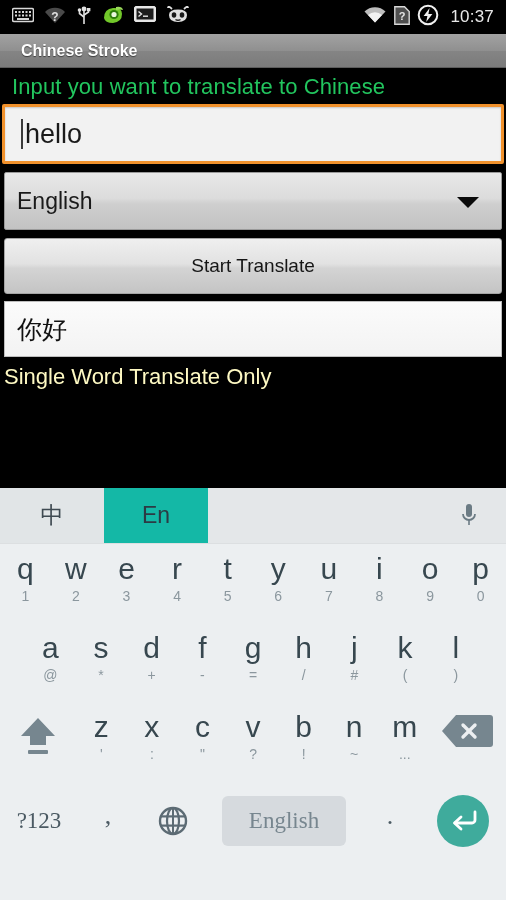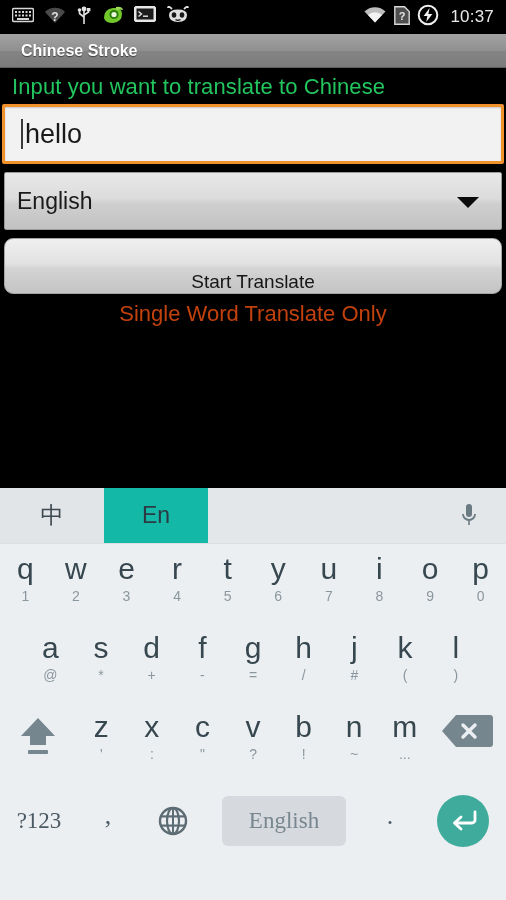--- a/index.html
+++ b/index.html
@@ -79,38 +79,38 @@
     border-left: 11px solid transparent;
     border-right: 11px solid transparent;
     border-top: 11px solid #0b0b0b;
   }
 
   .btn {
     margin: 8px 4px 0 4px;
     height: 56px;
     background: linear-gradient(to bottom, #efefef 0%, #e2e2e2 46%, #d4d4d4 54%, #c4c4c4 100%);
     border: 1px solid #a5a5a5;
-    border-radius: 9px;
-    display: flex; align-items: flex-end; justify-content: center;
+    border-radius: 3px;
+    display: flex; align-items: center; justify-content: center;
     color: #161616; font-size: 19px;
   }
   .btn.wide-label { font-size: 19px; }
 
   .resultbox {
     margin: 7px 4px 0 4px;
     height: 56px;
     background: linear-gradient(to bottom, #fbfbfb 0%, #f3f3f3 100%);
     border: 1px solid #bdbdbd;
     display: flex; align-items: center;
     color: #111; font-size: 25px;
   }
   .resultbox .txt { padding-left: 12px; }
 
   .footnote {
-    color: #c2410c; font-size: 22px; padding: 7px 4px 0 4px; text-align: center;
+    color: #fef9c3; font-size: 22px; padding: 7px 4px 0 4px;
   }
 
   
   .keyboard {
     position: absolute; left: 0; top: 488px; width: 506px; height: 412px;
     background: #eceff1;
   }
   .kb-topbar {
     height: 56px; width: 100%; display: flex; align-items: stretch;
     background: #e4e7e9;
@@ -270,20 +270,23 @@
 
     <div class="spinner">
       <span class="sel">English</span>
       <span class="caret-down"></span>
     </div>
 
     <div class="btn">
       <span>Start Translate</span>
     </div>
 
+    <div class="resultbox">
+      <span class="txt">你好</span>
+    </div>
 
 
     <div class="footnote">Single Word Translate Only</div>
   </div>
 
   <div class="keyboard">
 
     <div class="kb-topbar">
       <div class="kb-tab inactive">
         <span>中</span>

